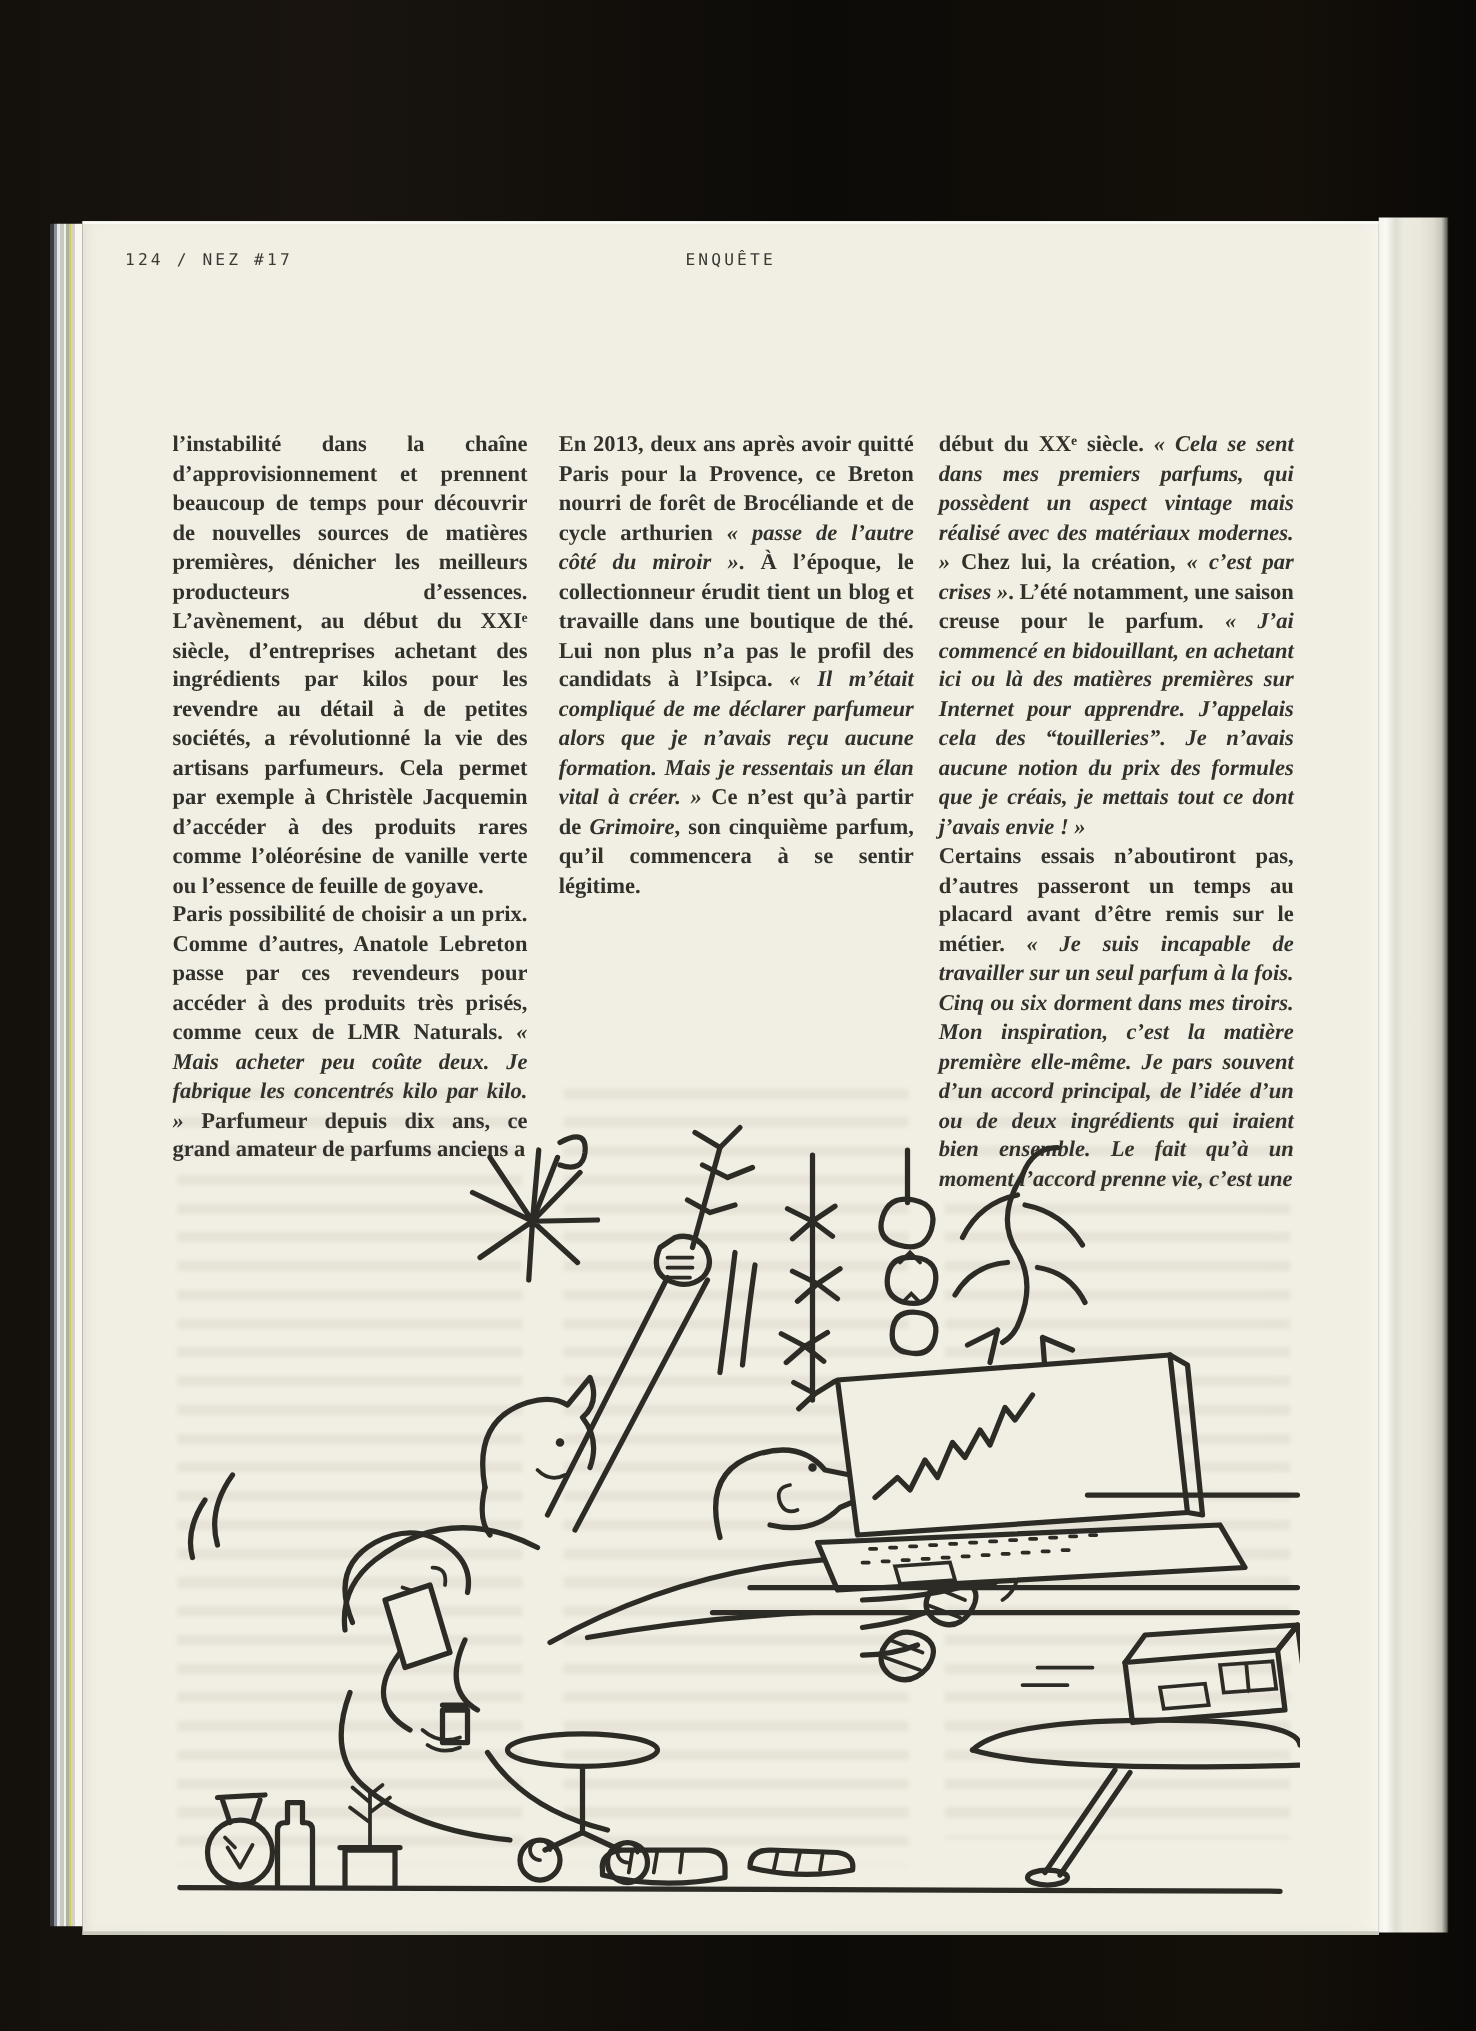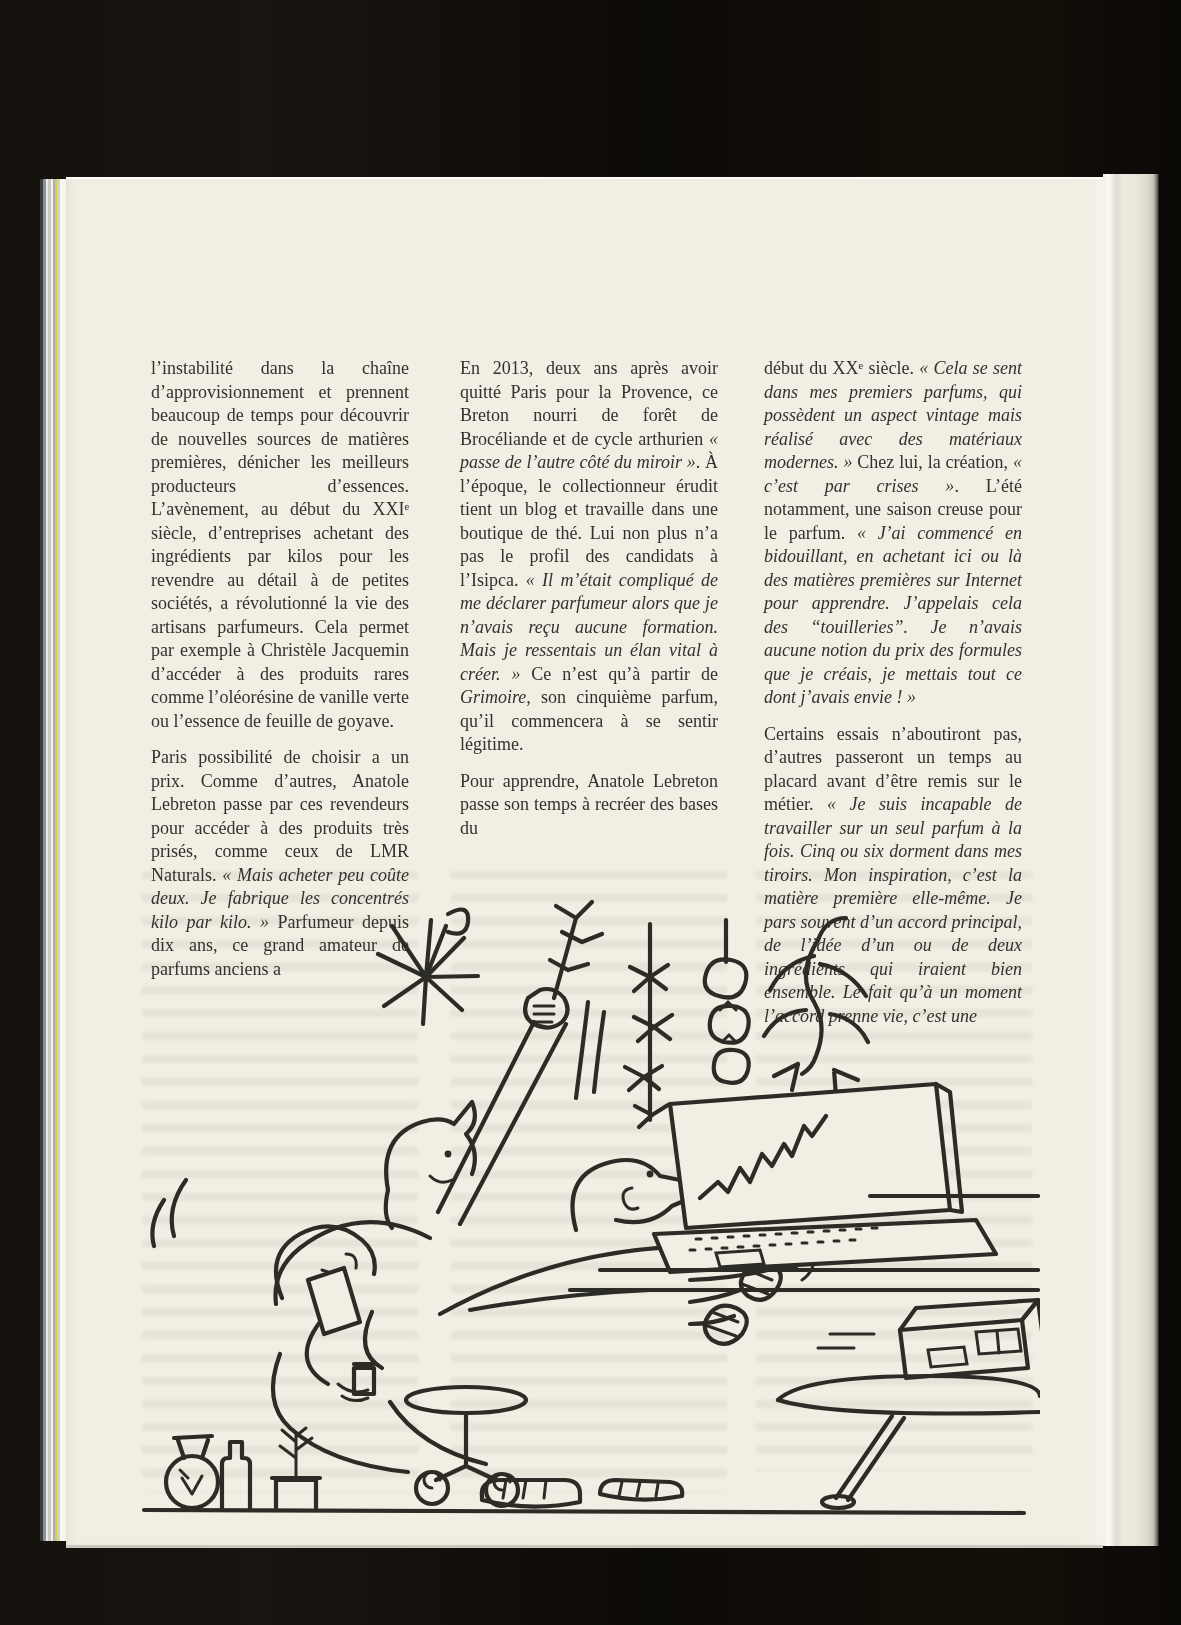--- a/index.html
+++ b/index.html
@@ -29,21 +29,21 @@
     background:linear-gradient(90deg,
       #f3f1e6 0%,#fbfaf4 10%,#dfddd3 24%,#ecebe0 36%,#eae8dd 58%,
       #dedcd1 78%,#c6c4b9 90%,#6b6a62 97%,#0e0c0a 100%);
   }
   .header{position:absolute;top:22px;left:0;right:0;height:20px;
     font-family:"DejaVu Sans Mono", monospace;font-size:13px;letter-spacing:2.5px;color:#3a3934;}
   .folio{position:absolute;left:34px;top:0;}
   .section{position:absolute;left:0;right:0;top:0;text-align:center;}
   .col{position:absolute;top:165px;width:284px;color:#32312c;
     font-size:18px;line-height:23.5px;text-align:justify;}
-  .col p{margin:13px;}
+  .col p{margin:0;font-weight:bold;}
   .col .it{font-style:italic;}
   .c1{left:72px;} .c2{left:381px;} .c3{left:685px;}
   
   .ghost{
     position:absolute;top:692px;height:622px;width:276px;
     background:repeating-linear-gradient(180deg,
       rgba(112,105,88,0.17) 0 8px, rgba(241,238,227,0) 8px 23px);
     filter:blur(1.6px);opacity:.5;
   }
   .g1{left:76px;} .g2{left:385px;} .g3{left:690px;height:600px;}
@@ -53,32 +53,35 @@
   .ink-thin{stroke:#2c2b26;fill:none;stroke-width:3;stroke-linecap:round;}
   .ink-fill{fill:#2c2b26;stroke:none;}
   .paperfill{fill:#f1eee3;stroke:#2c2b26;stroke-width:4.2;stroke-linejoin:round;}
 </style>
 </head>
 <body>
 
 <div class="edge-strips"></div>
 
 <div class="page">
+  <div class="header">
+    <span class="folio">124 / NEZ #17</span>
+    <span class="section">ENQUÊTE</span>
+  </div>
 
   <div class="ghost g1"></div>
   <div class="ghost g2"></div>
   <div class="ghost g3"></div>
 
   <div class="col c1">
       <p><span>l’instabilité dans la chaîne d’approvisionnement et prennent beaucoup de temps pour découvrir de nouvelles sources de matières premières, dénicher les meilleurs producteurs d’essences. L’avènement, au début du XXIᵉ siècle, d’entreprises achetant des ingrédients par kilos pour les revendre au détail à de petites sociétés, a révolutionné la vie des artisans parfumeurs. Cela permet par exemple à Christèle Jacquemin d’accéder à des produits rares comme l’oléorésine de vanille verte ou l’essence de feuille de goyave.</span></p>
       <p><span>Paris possibilité de choisir a un prix. Comme d’autres, Anatole Lebreton passe par ces revendeurs pour accéder à des produits très prisés, comme ceux de LMR Naturals. </span><span class="it">« Mais acheter peu coûte deux. Je fabrique les concentrés kilo par kilo. »</span><span> Parfumeur depuis dix ans, ce grand amateur de parfums anciens a</span></p>
     </div>
   <div class="col c2">
       <p><span>En 2013, deux ans après avoir quitté Paris pour la Provence, ce Breton nourri de forêt de Brocéliande et de cycle arthurien </span><span class="it">« passe de l’autre côté du miroir »</span><span>. À l’époque, le collectionneur érudit tient un blog et travaille dans une boutique de thé. Lui non plus n’a pas le profil des candidats à l’Isipca. </span><span class="it">« Il m’était compliqué de me déclarer parfumeur alors que je n’avais reçu aucune formation. Mais je ressentais un élan vital à créer. »</span><span> Ce n’est qu’à partir de </span><span class="it">Grimoire</span><span>, son cinquième parfum, qu’il commencera à se sentir légitime.</span></p>
-      <p><span>Pour apprendre, Anatole Lebreton passe son temps à recréer des bases du</span></p>
     </div>
   <div class="col c3">
       <p><span>début du XXᵉ siècle. </span><span class="it">« Cela se sent dans mes premiers parfums, qui possèdent un aspect vintage mais réalisé avec des matériaux modernes. »</span><span> Chez lui, la création, </span><span class="it">« c’est par crises »</span><span>. L’été notamment, une saison creuse pour le parfum. </span><span class="it">« J’ai commencé en bidouillant, en achetant ici ou là des matières premières sur Internet pour apprendre. J’appelais cela des “touilleries”. Je n’avais aucune notion du prix des formules que je créais, je mettais tout ce dont j’avais envie ! »</span></p>
       <p><span>Certains essais n’aboutiront pas, d’autres passeront un temps au placard avant d’être remis sur le métier. </span><span class="it">« Je suis incapable de travailler sur un seul parfum à la fois. Cinq ou six dorment dans mes tiroirs. Mon inspiration, c’est la matière première elle-même. Je pars souvent d’un accord principal, de l’idée d’un ou de deux ingrédients qui iraient bien ensemble. Le fait qu’à un moment l’accord prenne vie, c’est une</span></p>
     </div>
 
   <div class="illus" aria-label="Two cartoon perfumers: one bends over sniffing a vial beside small bottles and a potted plant, another reclines with striped socks up, typing on a laptop showing a rising chart; dried herb bundles hang above; a parcel sits on a one-legged side table.">
     <svg viewBox="0 0 910 640" xmlns="http://www.w3.org/2000/svg">
 
       <path class="ink" d="M14 628 L894 631"></path>

